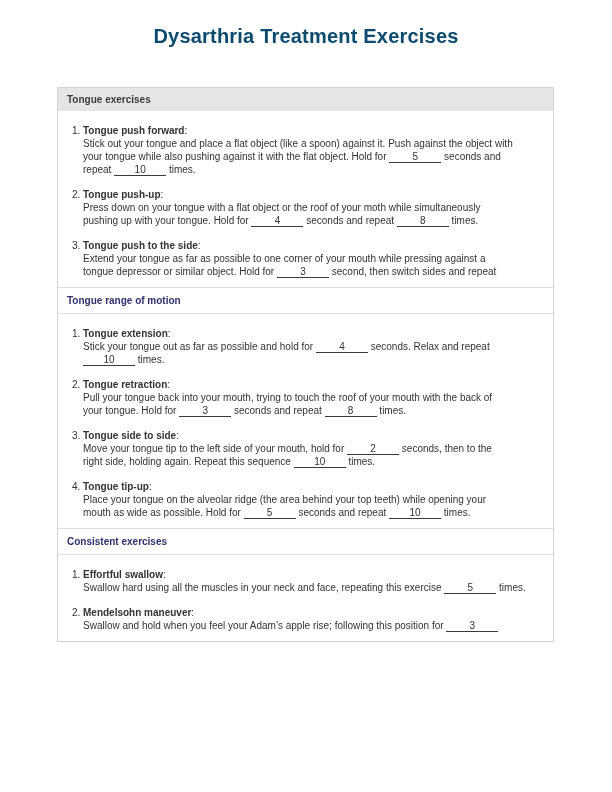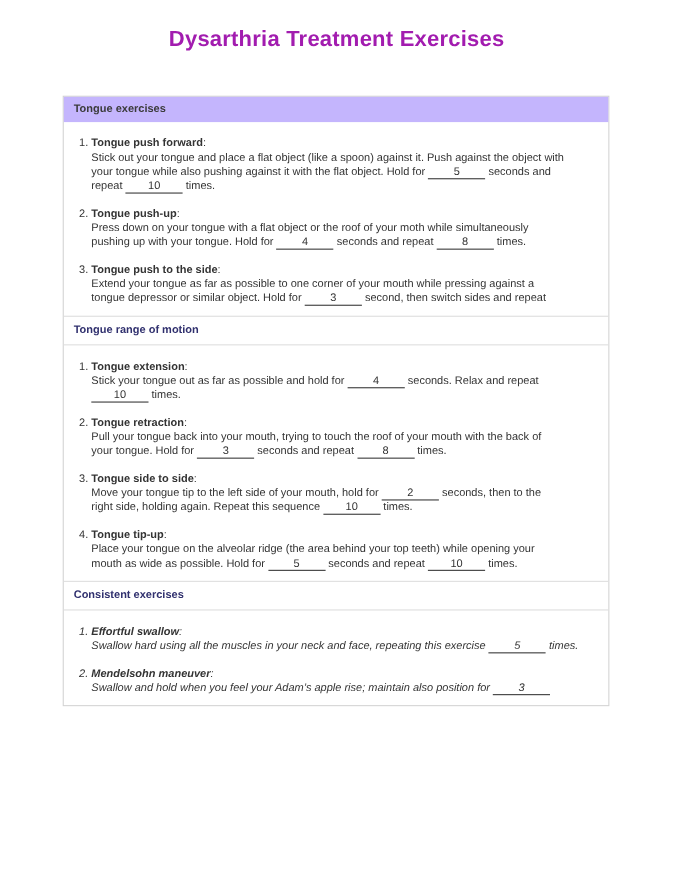--- a/index.html
+++ b/index.html
@@ -12,60 +12,60 @@
     overflow: hidden;
   }
   .doc-title {
     margin: 0;
     position: absolute;
     top: 25px; left: 0;
     width: 612px;
     text-align: center;
     font-size: 20px;
     font-weight: bold;
-    color: #a21caf;
+    color: #0c4a6e;
     letter-spacing: 0.2px;
   }
   .doc-box {
     position: absolute;
     left: 57px; top: 87px;
     width: 497px;
     box-sizing: border-box;
     border: 1px solid #d4d4d4;
     background: #ffffff;
   }
   .intro {
     padding: 3px 8px 4px 9px;
     font-size: 10px;
     line-height: 13px;
     color: #333333;
   }
   .band {
-    background: #c4b5fd;
+    background: #e5e5e5;
     padding: 5px 9px;
     font-size: 10px;
     line-height: 13px;
     font-weight: bold;
     color: #3b3b3b;
   }
   .sec-head {
     padding: 6px 9px;
     font-size: 10px;
     line-height: 13px;
     font-weight: bold;
     color: #30306e;
     border-bottom: 1px solid #dedede;
   }
   .ex-row {
     padding: 13px 4px 9px 9px;
     border-bottom: 1px solid #dedede;
     font-size: 10px;
     line-height: 13px;
   }
-  .ex-row.last { border-bottom: none; font-style: italic; }
+  .ex-row.last { border-bottom: none; }
   .ex-row ol { margin: 0; padding-left: 16px; }
   .ex-row li { margin-bottom: 12px; }
   .ex-row li:last-child { margin-bottom: 0; }
   .ex-name { font-weight: bold; }
   .blank {
     display: inline-block;
     min-width: 52px;
     border-bottom: 1px solid #3a3a3a;
     text-align: center;
     line-height: 11px;
@@ -95,18 +95,18 @@
             <li><span class="ex-name">Tongue extension</span><span>:</span><br><span>Stick your tongue out as far as possible and hold for </span><span class="blank">4</span><span> seconds. Relax and repeat</span><br><span class="blank">10</span><span> times.</span></li>
             <li><span class="ex-name">Tongue retraction</span><span>:</span><br><span>Pull your tongue back into your mouth, trying to touch the roof of your mouth with the back of</span><br><span>your tongue. Hold for </span><span class="blank">3</span><span> seconds and repeat </span><span class="blank">8</span><span> times.</span></li>
             <li><span class="ex-name">Tongue side to side</span><span>:</span><br><span>Move your tongue tip to the left side of your mouth, hold for </span><span class="blank">2</span><span> seconds, then to the</span><br><span>right side, holding again. Repeat this sequence </span><span class="blank">10</span><span> times.</span></li>
             <li><span class="ex-name">Tongue tip-up</span><span>:</span><br><span>Place your tongue on the alveolar ridge (the area behind your top teeth) while opening your</span><br><span>mouth as wide as possible. Hold for </span><span class="blank">5</span><span> seconds and repeat </span><span class="blank">10</span><span> times.</span></li>
           </ol>
         </div>
         <div class="sec-head">Consistent exercises</div>
         <div class="ex-row last">
           <ol>
             <li><span class="ex-name">Effortful swallow</span><span>:</span><br><span>Swallow hard using all the muscles in your neck and face, repeating this exercise </span><span class="blank">5</span><span> times.</span></li>
-            <li><span class="ex-name">Mendelsohn maneuver</span><span>:</span><br><span>Swallow and hold when you feel your Adam’s apple rise; maintain also position for </span><span class="blank">3</span><br></li>
+            <li><span class="ex-name">Mendelsohn maneuver</span><span>:</span><br><span>Swallow and hold when you feel your Adam’s apple rise; following this position for </span><span class="blank">3</span><br></li>
           </ol>
         </div>
       </div>
   </div>
 </div>
 
 </body></html>

